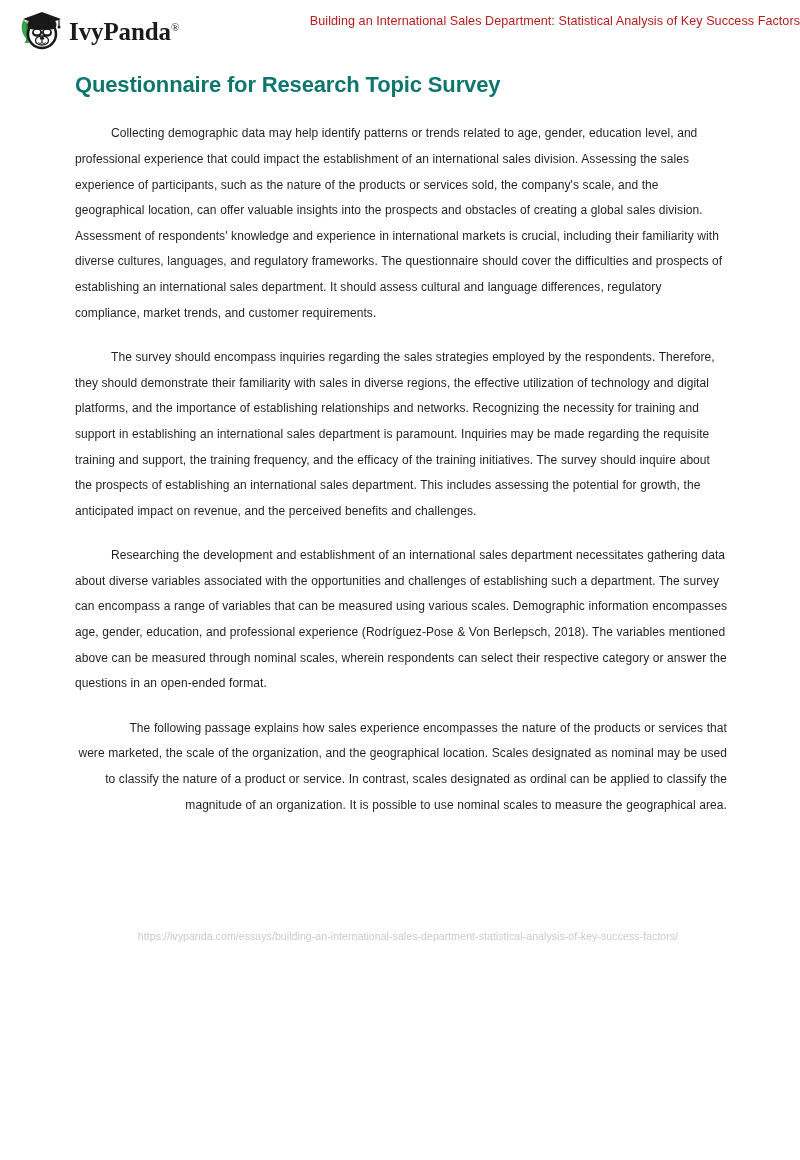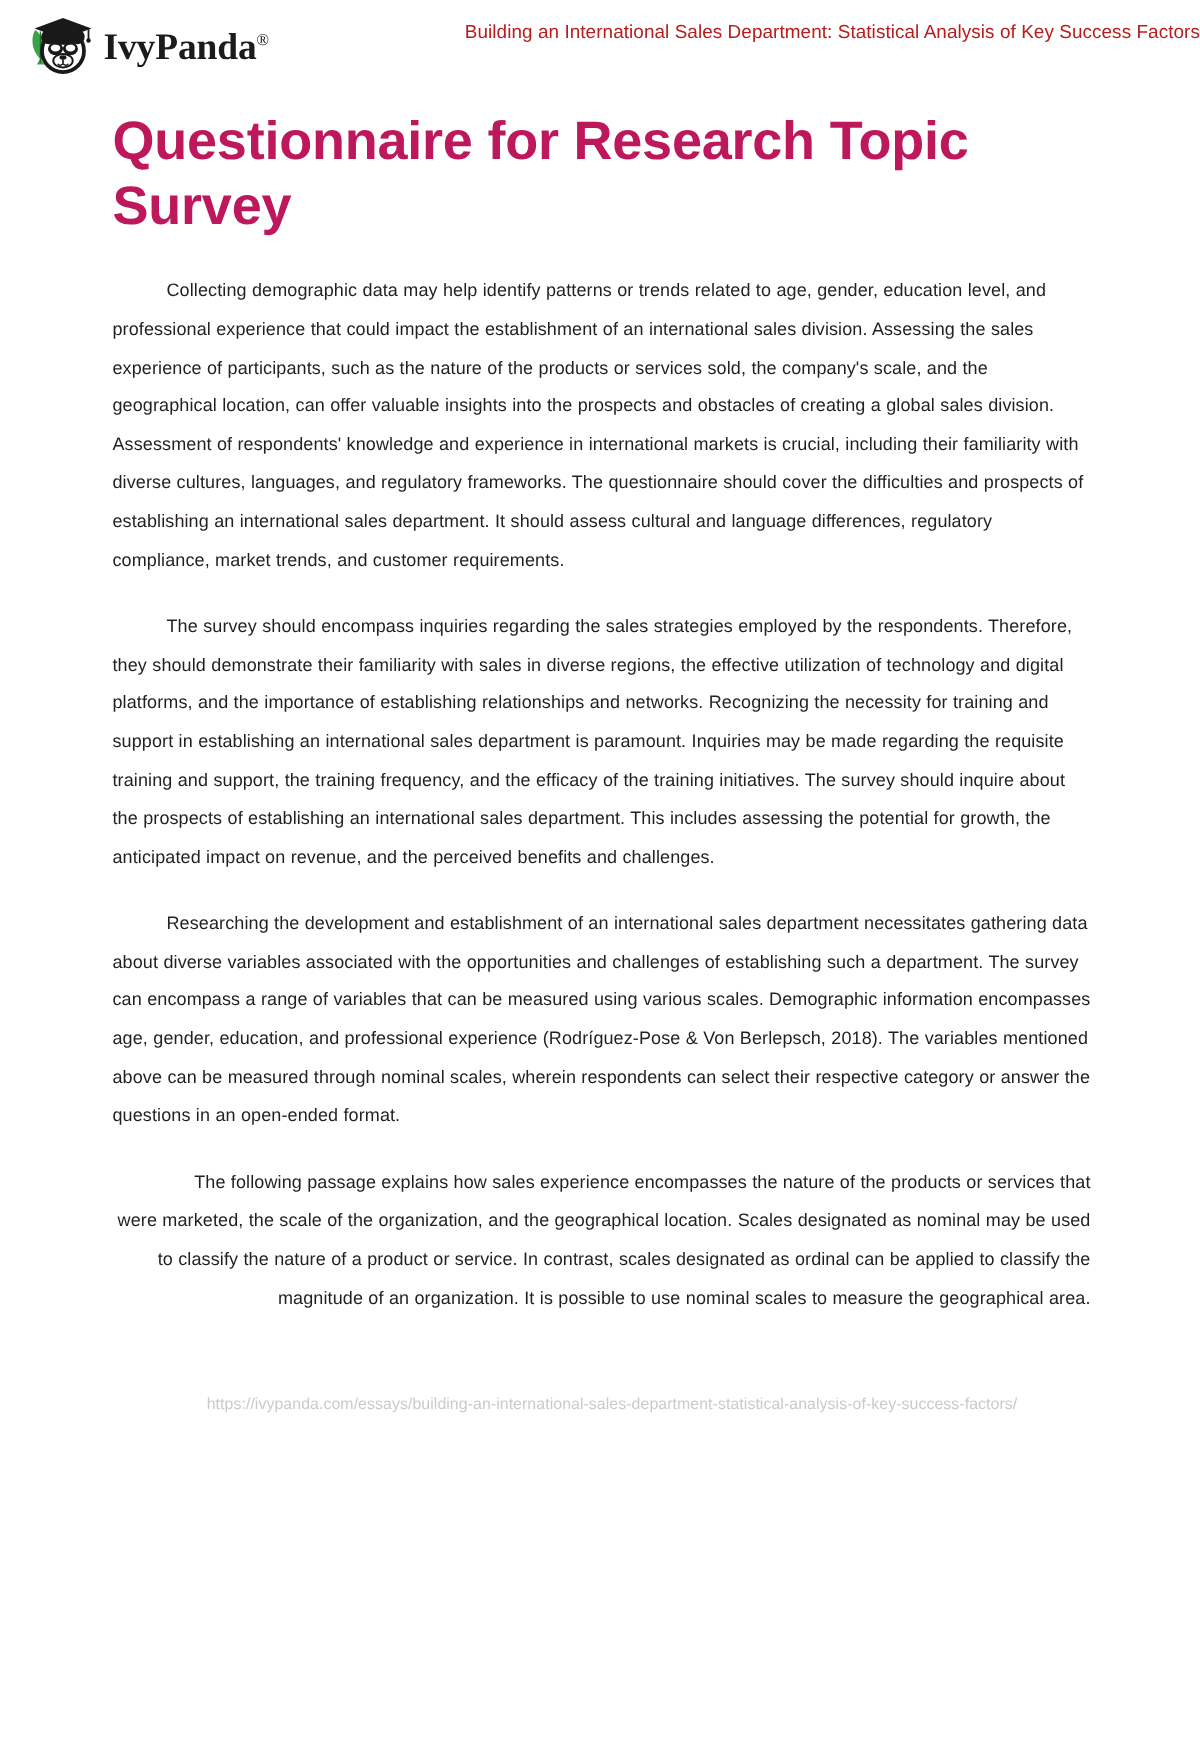--- a/index.html
+++ b/index.html
@@ -70,23 +70,23 @@
   }
 
   
   .content {
     position: absolute;
     left: 75px;
     top: 72px;
     width: 652px;
   }
   .doc-title {
-    font-size: 36px;
+    font-size: 22px;
     font-weight: bold;
-    color: #be185d;
+    color: #0f766e;
     margin: 0 0 23px 0;
     letter-spacing: -0.15px;
     line-height: 1.2;
   }
   .para {
     font-size: 12px;
     line-height: 25.6px;
     color: #231f20;
     margin: 0 0 19px 0;
     text-indent: 36px;

